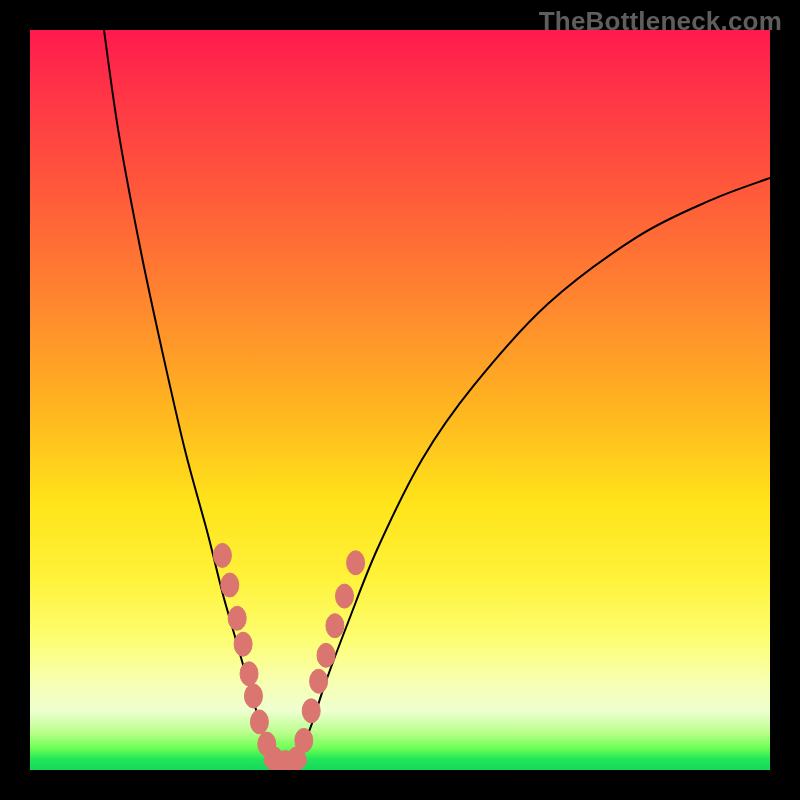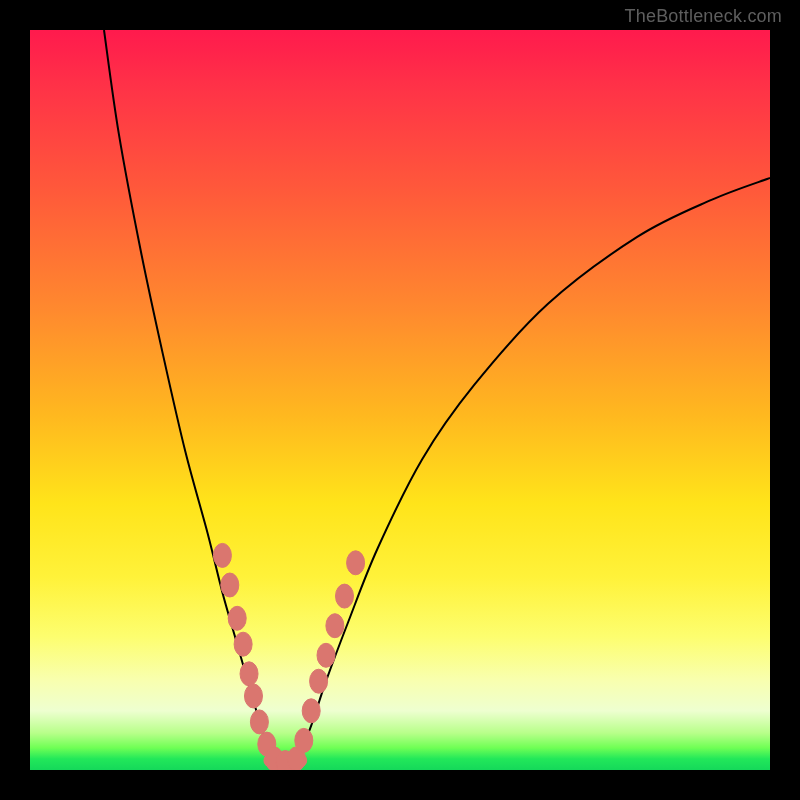--- a/index.html
+++ b/index.html
@@ -8,22 +8,22 @@
     position: relative;
     width: 800px;
     height: 800px;
     background: #000;
   }
   .watermark {
     position: absolute;
     top: 6px;
     right: 18px;
     font-family: Arial, Helvetica, sans-serif;
-    font-size: 18px;
-    font-weight: 400;
+    font-size: 26px;
+    font-weight: 700;
     color: #5e5e5e;
     z-index: 10;
     letter-spacing: 0.2px;
   }
   .plot {
     position: absolute;
     left: 30px;
     top: 30px;
     width: 740px;
     height: 740px;

